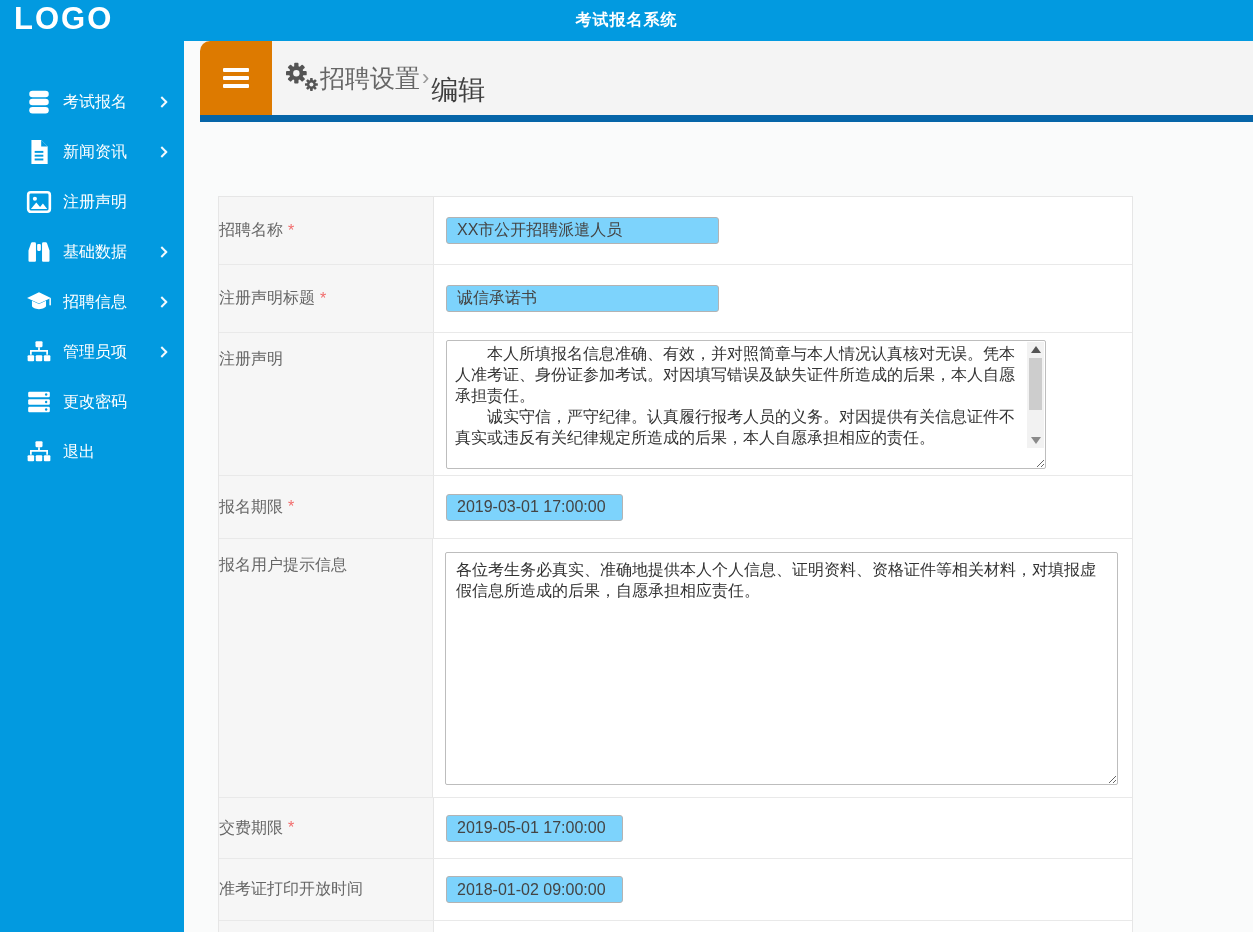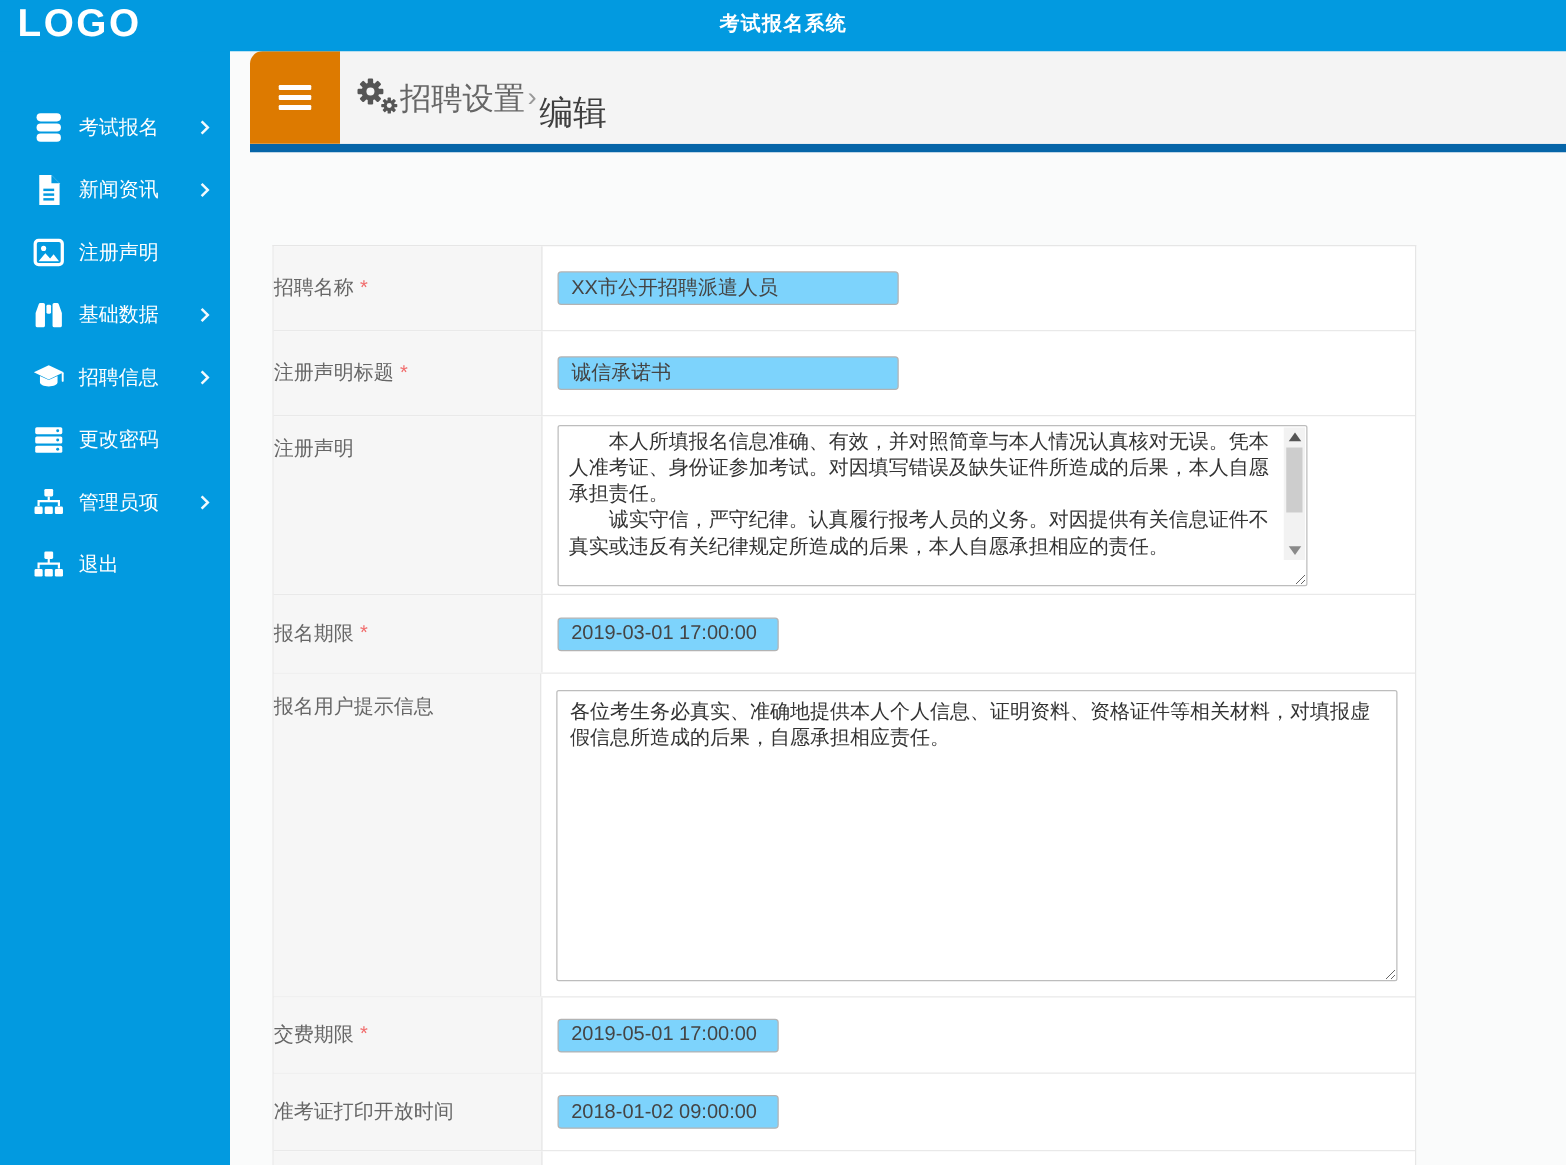--- a/index.html
+++ b/index.html
@@ -182,44 +182,44 @@
             <path d="M5.5 10.8v4.7c0 1.7 2.9 3.1 6.5 3.1s6.5-1.4 6.5-3.1v-4.7L12 13.9z"></path>
             <rect x="21.6" y="8.2" width="1.4" height="7" rx=".7"></rect>
           </svg>
       </span>
       <span>招聘信息</span>
       <span class="chev"></span>
     </div>
 
     <div class="side-item">
       <span class="s-icon">
+        <svg viewBox="0 0 24 24">
+            <rect x="8.75" y="2" width="6.5" height="5.5" rx="1" fill="#fff"></rect>
+            <path d="M12 7.5v3.5M4.5 14.5v-3.5h15v3.5M19.5 11v3.5" stroke="#fff" stroke-width="1.6" fill="none"></path>
+            <rect x="1.5" y="15" width="6" height="5.5" rx="1" fill="#fff"></rect>
+            <rect x="9" y="15" width="6" height="5.5" rx="1" fill="#fff"></rect>
+            <rect x="16.5" y="15" width="6" height="5.5" rx="1" fill="#fff"></rect>
+          </svg>
+      </span>
+      <span>管理员项</span>
+      <span class="chev"></span>
+    </div>
+
+    <div class="side-item">
+      <span class="s-icon">
         <svg viewBox="0 0 24 24" fill="#fff">
             <rect x="2" y="2.5" width="20" height="5.2" rx="1.2"></rect>
             <rect x="2" y="9.4" width="20" height="5.2" rx="1.2"></rect>
             <rect x="2" y="16.3" width="20" height="5.2" rx="1.2"></rect>
             <circle cx="18.6" cy="5.1" r="1.1" fill="#029ae0"></circle>
             <circle cx="18.6" cy="12" r="1.1" fill="#029ae0"></circle>
             <circle cx="18.6" cy="18.9" r="1.1" fill="#029ae0"></circle>
           </svg>
       </span>
       <span>更改密码</span>
-    </div>
-
-    <div class="side-item">
-      <span class="s-icon">
-        <svg viewBox="0 0 24 24">
-            <rect x="8.75" y="2" width="6.5" height="5.5" rx="1" fill="#fff"></rect>
-            <path d="M12 7.5v3.5M4.5 14.5v-3.5h15v3.5M19.5 11v3.5" stroke="#fff" stroke-width="1.6" fill="none"></path>
-            <rect x="1.5" y="15" width="6" height="5.5" rx="1" fill="#fff"></rect>
-            <rect x="9" y="15" width="6" height="5.5" rx="1" fill="#fff"></rect>
-            <rect x="16.5" y="15" width="6" height="5.5" rx="1" fill="#fff"></rect>
-          </svg>
-      </span>
-      <span>管理员项</span>
-      <span class="chev"></span>
     </div>
 
     <div class="side-item">
       <span class="s-icon">
         <svg viewBox="0 0 24 24">
             <rect x="8.75" y="2" width="6.5" height="5.5" rx="1" fill="#fff"></rect>
             <path d="M12 7.5v3.5M4.5 14.5v-3.5h15v3.5M19.5 11v3.5" stroke="#fff" stroke-width="1.6" fill="none"></path>
             <rect x="1.5" y="15" width="6" height="5.5" rx="1" fill="#fff"></rect>
             <rect x="9" y="15" width="6" height="5.5" rx="1" fill="#fff"></rect>
             <rect x="16.5" y="15" width="6" height="5.5" rx="1" fill="#fff"></rect>

